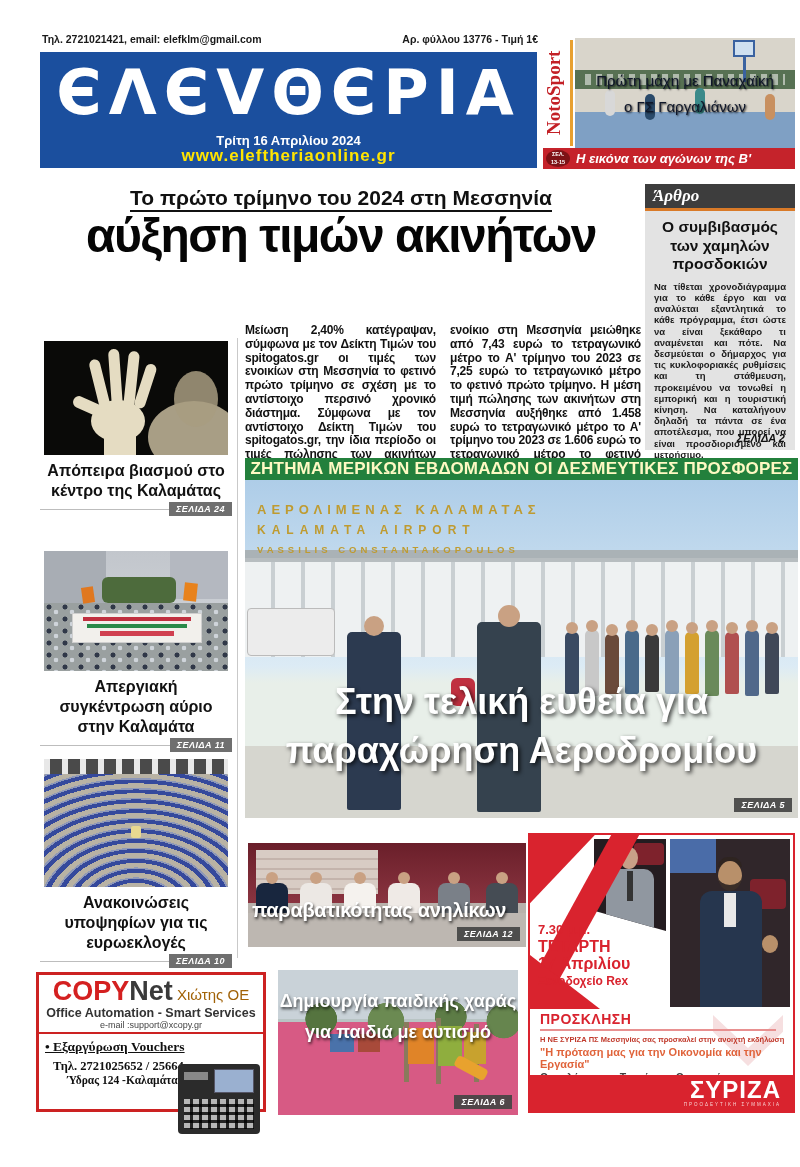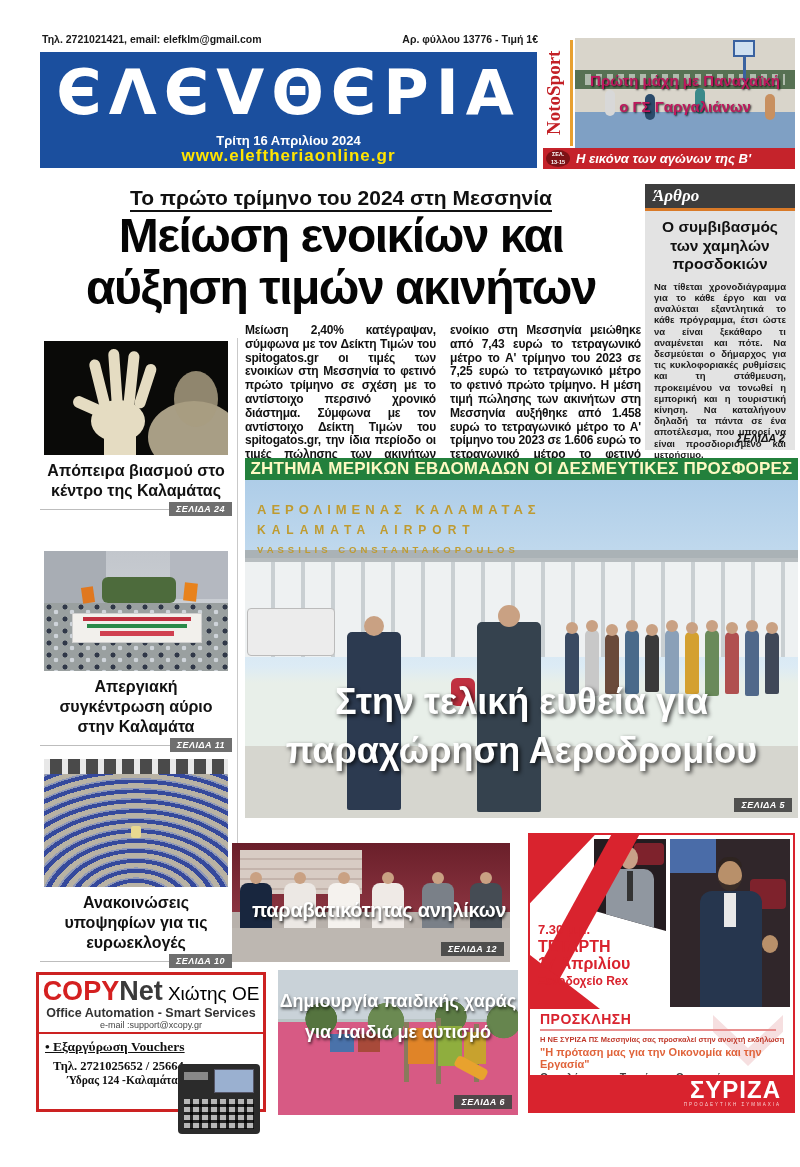--- a/index.html
+++ b/index.html
@@ -30,21 +30,21 @@
     font-family:"Liberation Serif",serif;font-weight:bold;font-size:19px;color:#c32026;height:110px;text-align:center;
   }
   .ns-rule{top:40px;left:570px;width:3px;height:106px;background:#e8a030;}
   .ns-photo{top:38px;left:575px;width:220px;height:110px;background:#d9d5cb;overflow:hidden;}
   .ns-banner{position:absolute;left:0;top:32px;width:100%;height:19px;background:#41603f;opacity:.85;}
   .ns-banner:after{content:"";position:absolute;inset:4px 10px;background:repeating-linear-gradient(90deg,rgba(255,255,255,.55) 0 6px,transparent 6px 11px);}
   .ns-court{position:absolute;left:0;bottom:0;width:100%;height:36px;background:#7fa0c4;}
   .ns-player{position:absolute;width:10px;height:26px;border-radius:5px;}
   .ns-hoop-pole{position:absolute;left:168px;top:2px;width:3px;height:42px;background:#3a62a0;}
   .ns-hoop-board{position:absolute;left:158px;top:2px;width:18px;height:13px;background:#cfe0f0;border:2px solid #3a62a0;}
-  .ns-head{position:absolute;left:0;top:30px;width:100%;text-align:center;color:#be185d;font-weight:bold;font-size:15px;line-height:1.7;
+  .ns-head{position:absolute;left:0;top:30px;width:100%;text-align:center;color:#0f172a;font-weight:normal;font-size:15px;line-height:1.7;
     text-shadow:1px 1px 2px rgba(0,0,0,.8);}
   .ns-strip{top:148px;left:543px;width:252px;height:21px;background:#c5232b;}
   .ns-badge{position:absolute;left:3px;top:2px;width:24px;height:17px;border-radius:50%;background:#7e1216;color:#fff;
     font-size:5.5px;font-weight:bold;text-align:center;line-height:1.4;padding-top:1px;box-sizing:border-box;}
   .ns-striptext{position:absolute;left:33px;top:0;color:#fff;font-weight:bold;font-style:italic;font-size:13px;line-height:21px;}
 
   
   .kicker{top:186px;left:42px;width:598px;text-align:center;font-size:21px;font-weight:bold;}
   .kicker span{border-bottom:2px solid #111;padding-bottom:1px;}
   .headline{top:210px;left:32px;width:618px;text-align:center;font-weight:bold;
@@ -114,21 +114,21 @@
   .fig-head{position:absolute;left:50%;top:-10px;width:12px;height:12px;margin-left:-6px;border-radius:50%;background:#c9a183;}
   .ap-big1{left:102px;top:152px;width:54px;height:178px;background:#2c3a50;}
   .ap-big2{left:232px;top:142px;width:64px;height:190px;background:#35424e;}
   .ap-bag{position:absolute;left:206px;top:198px;width:24px;height:28px;background:#c03040;border-radius:6px;}
   .ap-head{position:absolute;left:0;top:198px;width:100%;text-align:center;color:#fff;font-weight:bold;
     font-size:36px;line-height:1.35;text-shadow:2px 2px 4px rgba(0,0,0,.75);}
   .photo-badge{position:absolute;right:6px;bottom:6px;background:rgba(68,68,68,.92);color:#fff;
     font-size:9px;font-weight:bold;font-style:italic;padding:2px 7px;letter-spacing:.5px;}
 
   
-  .panel{top:843px;left:232px;width:278px;height:119px;background:linear-gradient(180deg,#6a1f2a 0%,#8a3440 58%,#b8b1ab 58%);overflow:hidden;}
+  .panel{top:843px;left:248px;width:278px;height:104px;background:linear-gradient(180deg,#6a1f2a 0%,#8a3440 58%,#b8b1ab 58%);overflow:hidden;}
   .pn-screen{position:absolute;left:8px;top:7px;width:122px;height:44px;background:#d8ccc4;
     background-image:repeating-linear-gradient(#d8ccc4 0 8px,#c4b4ac 8px 10px);}
   .pn-table{position:absolute;left:0;bottom:0;width:100%;height:34px;background:#bdb7b1;}
   .pn-person{position:absolute;top:40px;width:32px;height:46px;border-radius:8px 8px 0 0;}
   .pn-head{top:895px;left:240px;width:278px;text-align:center;color:#fff;font-weight:bold;font-size:20px;line-height:1.5;
     letter-spacing:-.3px;text-shadow:1px 2px 3px rgba(0,0,0,.8);}
 
   
   .play{top:970px;left:278px;width:240px;height:145px;background:linear-gradient(#c9d2d8 0 34%,#b8c4c4 34% 36%,#d75a84 36%);overflow:hidden;}
   .pl-trees{position:absolute;left:0;top:26px;width:100%;height:46px;
@@ -141,21 +141,21 @@
   .pl-slide{position:absolute;left:176px;top:92px;width:34px;height:12px;background:#e8a22e;transform:rotate(28deg);border-radius:4px;}
   .pl-head{position:absolute;left:0;top:16px;width:100%;text-align:center;color:#fff;font-weight:bold;font-size:18px;line-height:1.7;
     text-shadow:1px 2px 3px rgba(0,0,0,.7);}
 
   
   .copynet{top:972px;left:36px;width:230px;height:140px;border:3px solid #cc2222;background:#fff;box-sizing:border-box;}
   .cn-top{border-bottom:2px solid #cc2222;text-align:center;padding:3px 2px 2px;}
   .cn-brand{font-size:27px;font-weight:bold;line-height:1;}
   .cn-copy{color:#d42020;}
   .cn-net{color:#3a3a3a;}
-  .cn-owner{font-size:19px;color:#000000;font-weight:normal;}
+  .cn-owner{font-size:15px;color:#a16207;font-weight:normal;}
   .cn-tag{font-size:12.5px;font-weight:bold;color:#333;margin-top:1px;}
   .cn-mail{font-size:9px;color:#444;}
   .cn-body{position:relative;padding:3px 6px;font-family:"Liberation Serif",serif;}
   .cn-b1{font-size:13.5px;font-weight:bold;line-height:1.15;width:100%;}
   .cn-b2{font-size:13.5px;font-weight:bold;text-decoration:underline;margin-top:2px;}
   .cn-phone{font-size:12.5px;font-weight:bold;margin-top:4px;margin-left:8px;}
   .cn-addr{font-size:11.5px;font-weight:bold;margin-left:22px;}
   .register{position:absolute;right:3px;top:30px;width:82px;height:70px;background:#2b2b2b;border-radius:4px;}
   .reg-screen{position:absolute;right:6px;top:5px;width:38px;height:22px;background:#9ab0d0;border:1px solid #556;}
   .reg-slot{position:absolute;left:6px;top:8px;width:24px;height:8px;background:#888;}
@@ -239,21 +239,20 @@
     <div>ΣΕΛ.</div>
     <div>13-15</div>
   </div>
   <div class="ns-striptext">Η εικόνα των αγώνων της Β' τοπικής</div>
 </div>
 
 <div class="abs kicker">
   <span>Το πρώτο τρίμηνο του 2024 στη Μεσσηνία</span>
 </div>
 <div class="abs headline">
-  <div>Μείωση ενοικίων και</div>
   <div>αύξηση τιμών ακινήτων</div>
 </div>
 
 <div class="abs arthro">
   <div class="arthro-head">Άρθρο</div>
   <div class="arthro-title">Ο συμβιβασμός των χαμηλών προσδοκιών</div>
   <div class="arthro-body">Να τίθεται χρονοδιάγραμμα για το κάθε έργο και να αναλύεται εξαντλητικά το κάθε πρόγραμμα, έτσι ώστε να είναι ξεκάθαρο τι αναμένεται και πότε. Να δεσμεύεται ο δήμαρχος για τις κυκλοφοριακές ρυθμίσεις και τη στάθμευση, προκειμένου να τονωθεί η εμπορική και η τουριστική κίνηση. Να καταλήγουν δηλαδή τα πάντα σε ένα αποτέλεσμα, που μπορεί να είναι προσδιορισμένο και μετρήσιμο.</div>
   <div class="arthro-ref">ΣΕΛΙΔΑ 2</div>
 </div>
 

